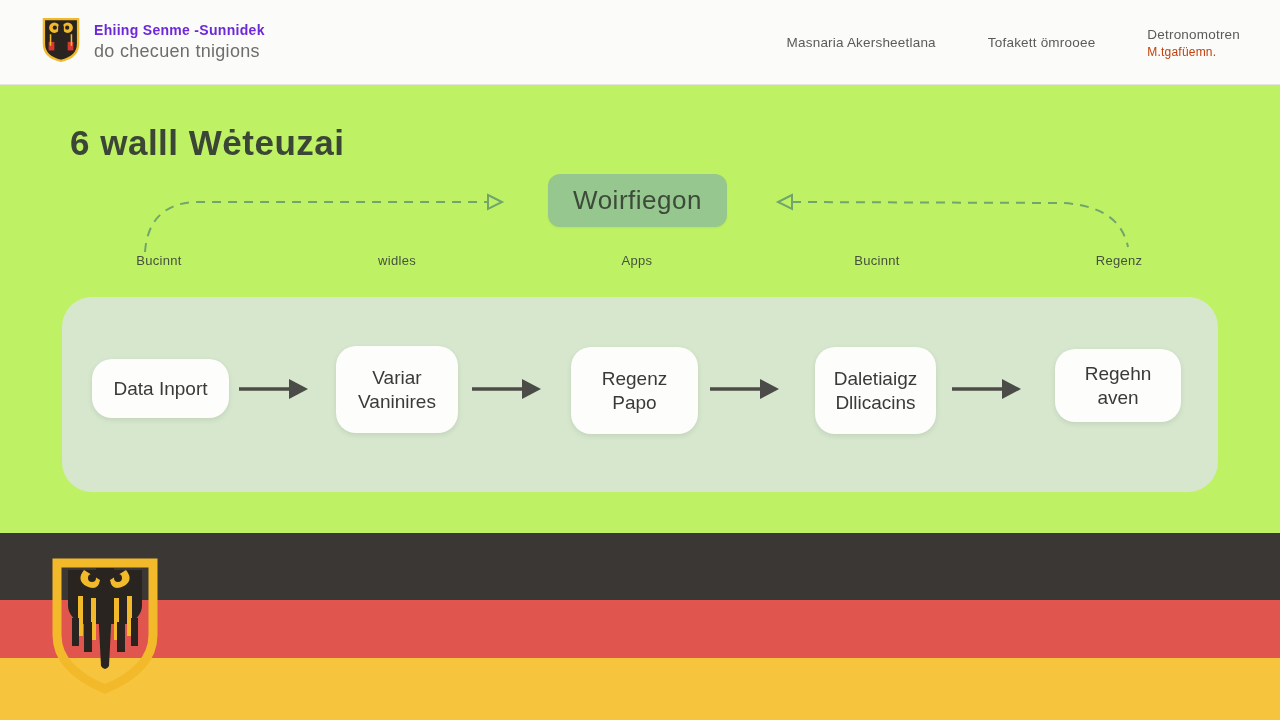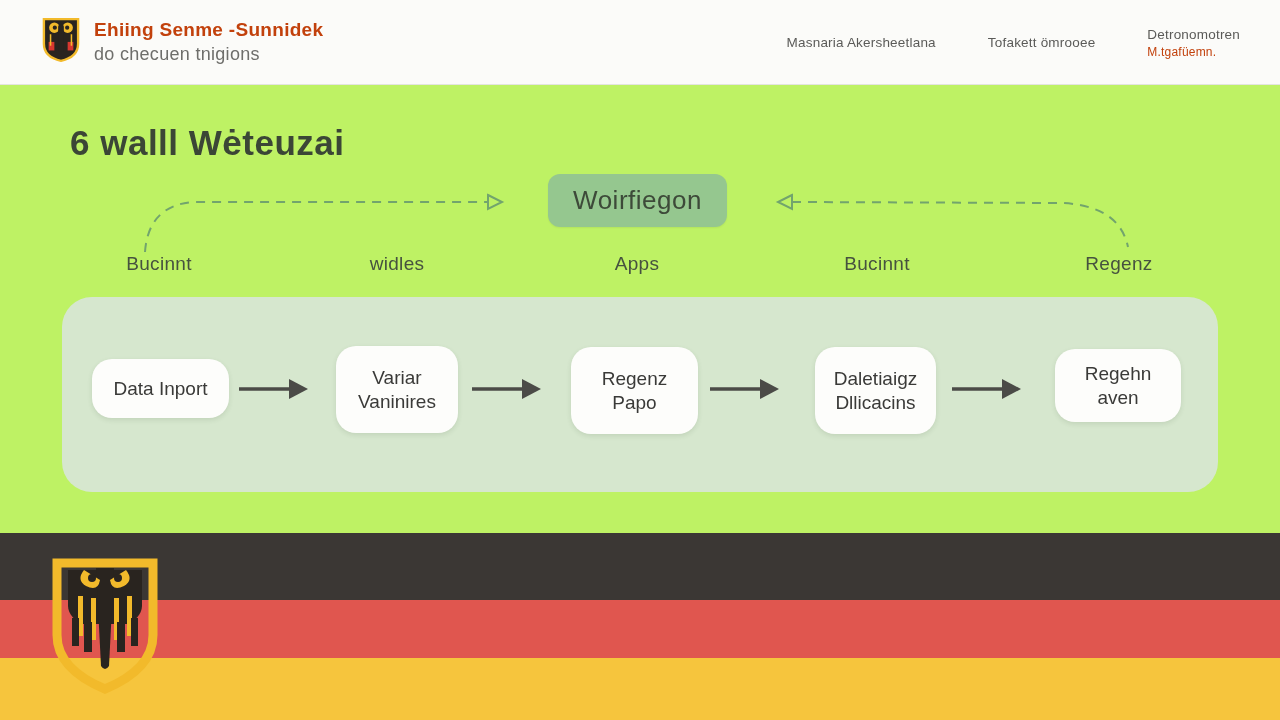--- a/index.html
+++ b/index.html
@@ -7,21 +7,21 @@
   body { font-family: "Liberation Sans", sans-serif; position: relative; background: #fff; }
 
   
   .header {
     position: absolute; left: 0; top: 0; width: 1280px; height: 85px;
     background: #fbfbf9; border-bottom: 1px solid #e4e4e0;
     display: flex; align-items: center;
   }
   .brand { display: flex; align-items: center; gap: 14px; margin-left: 42px; cursor: pointer; }
   .brand-text { display: flex; flex-direction: column; gap: 3px; }
-  .brand-line1 { font-size: 19px; font-weight: bold; color: #c2410c; letter-spacing: 0.3px; }
+  .brand-line1 { font-size: 14px; font-weight: bold; color: #6d28d9; letter-spacing: 0.3px; }
   .brand-line2 { font-size: 18px; color: #6e6e6b; letter-spacing: 0.3px; }
   .nav { position: absolute; right: 40px; top: 0; height: 85px; display: flex; align-items: center; gap: 52px; }
   .nav-item { font-size: 13.5px; color: #5a5a58; cursor: pointer; letter-spacing: 0.2px; }
   .nav-item .nav-line2 { display: block; font-size: 12px; color: #c2410c; margin-top: 3px; }
 
   
   .hero {
     position: absolute; left: 0; top: 85px; width: 1280px; height: 448px;
     background: #bef264;
   }
@@ -34,21 +34,21 @@
     background: #95c78f; border-radius: 12px;
     display: flex; align-items: center; justify-content: center;
     box-shadow: 0 1px 2px rgba(0,0,0,0.06);
   }
   .hero-badge span { font-size: 26px; color: #3d4a39; letter-spacing: 0.5px; }
 
   .connector-svg { position: absolute; left: 0; top: 0; width: 1280px; height: 448px; pointer-events: none; }
 
   .col-label {
     position: absolute; top: 168px; transform: translateX(-50%);
-    font-size: 19px; color: #46523f; letter-spacing: 0.3px; white-space: nowrap; text-align: center;
+    font-size: 13px; color: #46523f; letter-spacing: 0.3px; white-space: nowrap; text-align: center;
   }
 
   .panel {
     position: absolute; left: 62px; top: 212px; width: 1156px; height: 195px;
     background: #d6e7ce; border-radius: 30px;
   }
 
   .step-box {
     position: absolute; background: #fdfdfb; border-radius: 20px;
     display: flex; flex-direction: column; align-items: center; justify-content: center;

